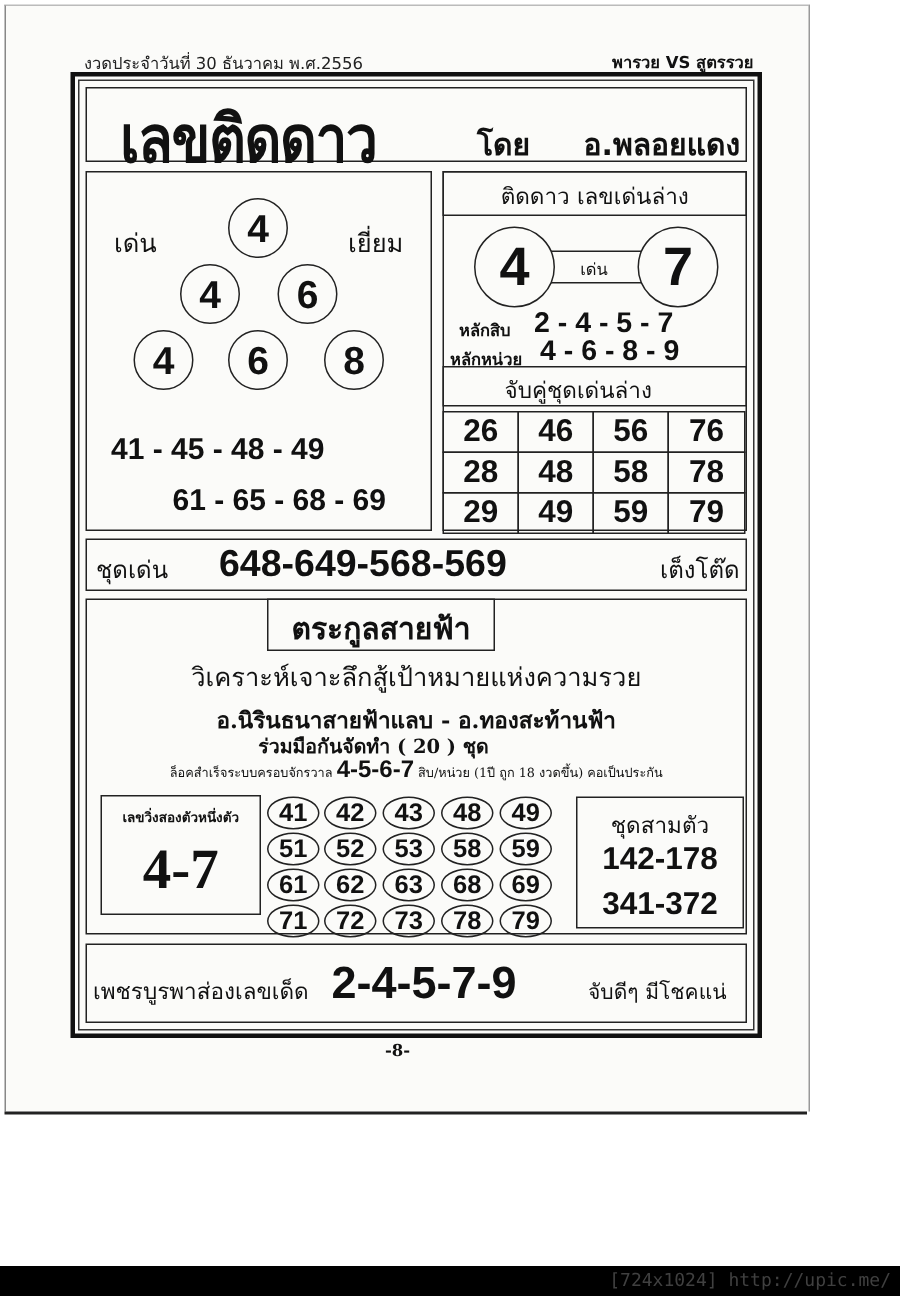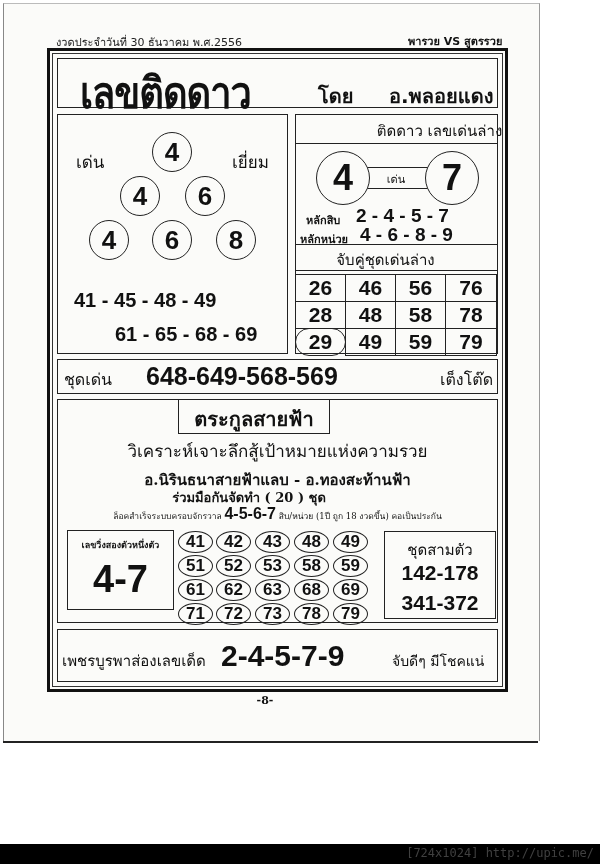--- a/index.html
+++ b/index.html
@@ -49,21 +49,21 @@
 <div class="circle" style="left:185px;top:176px;width:40px;height:40px;font-size:26px;">6</div>
 <div class="circle" style="left:89px;top:220px;width:40px;height:40px;font-size:26px;">4</div>
 <div class="circle" style="left:152px;top:220px;width:40px;height:40px;font-size:26px;">6</div>
 <div class="circle" style="left:216px;top:220px;width:40px;height:40px;font-size:26px;">8</div>
 
 <div class="bignum" style="left:74px;top:289px;">41 - 45 - 48 - 49</div>
 <div class="bignum" style="left:87px;top:323px;margin-left:28px;">61 - 65 - 68 - 69</div>
 
 <div class="box" style="left:295px;top:114px;width:203px;height:240px;"></div>
 <div class="box" style="left:295px;top:114px;width:203px;height:30px;"></div>
-<div class="lbl center" style="left:295px;top:119px;width:203px;font-size:15px;margin-left:43px;">ติดดาว เลขเด่นล่าง</div>
+<div class="lbl center" style="left:295px;top:119px;width:203px;font-size:15px;">ติดดาว เลขเด่นล่าง</div>
 
 <div style="position:absolute;left:355px;top:167px;width:80px;height:22px;border:1.5px solid #222;box-sizing:border-box;"></div>
 <div class="lbl center" style="left:370px;top:170px;width:52px;font-size:11px;">เด่น</div>
 <div class="circle" style="left:316px;top:151px;width:54px;height:54px;font-size:36px;background:#fbfbf9;">4</div>
 <div class="circle" style="left:425px;top:151px;width:54px;height:54px;font-size:36px;background:#fbfbf9;">7</div>
 
 <div class="lbl" style="left:306px;top:211px;font-size:11px;font-weight:bold;">หลักสิบ</div>
 <div class="bignum" style="left:356px;top:205px;font-size:19px;">2 - 4 - 5 - 7</div>
 <div class="lbl" style="left:300px;top:230px;font-size:11px;font-weight:bold;">หลักหน่วย</div>
 <div class="bignum" style="left:360px;top:224px;font-size:19px;">4 - 6 - 8 - 9</div>
@@ -72,21 +72,21 @@
 <div class="lbl center" style="left:295px;top:248px;width:181px;font-size:15px;">จับคู่ชุดเด่นล่าง</div>
 
 <div class="grid-cell" style="left:295px;top:274px;width:51px;height:28px;">26</div>
 <div class="grid-cell" style="left:345px;top:274px;width:51px;height:28px;">46</div>
 <div class="grid-cell" style="left:395px;top:274px;width:51px;height:28px;">56</div>
 <div class="grid-cell" style="left:445px;top:274px;width:52px;height:28px;">76</div>
 <div class="grid-cell" style="left:295px;top:301px;width:51px;height:28px;">28</div>
 <div class="grid-cell" style="left:345px;top:301px;width:51px;height:28px;">48</div>
 <div class="grid-cell" style="left:395px;top:301px;width:51px;height:28px;">58</div>
 <div class="grid-cell" style="left:445px;top:301px;width:52px;height:28px;">78</div>
-<div class="grid-cell" style="left:295px;top:328px;width:51px;height:28px;border-radius:14px;">29</div>
+<div class="grid-cell" style="left:295px;top:328px;width:51px;height:28px;">29</div>
 <div class="grid-cell" style="left:345px;top:328px;width:51px;height:28px;">49</div>
 <div class="grid-cell" style="left:395px;top:328px;width:51px;height:28px;">59</div>
 <div class="grid-cell" style="left:445px;top:328px;width:52px;height:28px;">79</div>
 
 <div class="box" style="left:57px;top:359px;width:441px;height:35px;"></div>
 <div class="lbl" style="left:64px;top:367px;font-size:16px;">ชุดเด่น</div>
 <div class="bignum" style="left:146px;top:362px;font-size:25px;">648-649-568-569</div>
 <div class="lbl" style="left:440px;top:367px;font-size:16px;">เต็งโต๊ด</div>
 
 <div class="box" style="left:57px;top:399px;width:441px;height:224px;"></div>
@@ -96,21 +96,21 @@
 <div class="lbl center" style="left:57px;top:468px;width:441px;font-size:15px;font-weight:bold;font-family:'DejaVu Serif',serif;">อ.นิรินธนาสายฟ้าแลบ - อ.ทองสะท้านฟ้า</div>
 <div class="lbl center" style="left:57px;top:487px;width:384px;font-size:13px;font-weight:bold;font-family:'DejaVu Serif',serif;">ร่วมมือกันจัดทำ ( 20 ) ชุด</div>
 <div class="lbl center" style="left:57px;top:505px;width:441px;font-size:8.5px;font-family:'DejaVu Serif',serif;white-space:nowrap;">
   <span>ล็อคสำเร็จระบบครอบจักรวาล</span>
   <span style="font-family:'Liberation Sans',sans-serif;font-weight:bold;font-size:16px;">4-5-6-7</span>
   <span>สิบ/หน่วย (1ปี ถูก 18 งวดขึ้น) คอเป็นประกัน</span>
 </div>
 
 <div class="box" style="left:67px;top:530px;width:107px;height:80px;"></div>
 <div class="lbl center" style="left:67px;top:538px;width:107px;font-size:9px;font-weight:bold;">เลขวิ่งสองตัวหนึ่งตัว</div>
-<div class="bignum center" style="left:67px;top:558px;width:107px;font-size:38px;">4-7</div>
+<div class="bignum center" style="left:67px;top:558px;width:107px;font-size:38px;font-family:Liberation Serif, serif;">4-7</div>
 
 <div class="oval" style="left:178px;top:531px;">41</div>
 <div class="oval" style="left:216px;top:531px;">42</div>
 <div class="oval" style="left:255px;top:531px;">43</div>
 <div class="oval" style="left:294px;top:531px;">48</div>
 <div class="oval" style="left:333px;top:531px;">49</div>
 <div class="oval" style="left:178px;top:555px;">51</div>
 <div class="oval" style="left:216px;top:555px;">52</div>
 <div class="oval" style="left:255px;top:555px;">53</div>
 <div class="oval" style="left:294px;top:555px;">58</div>

